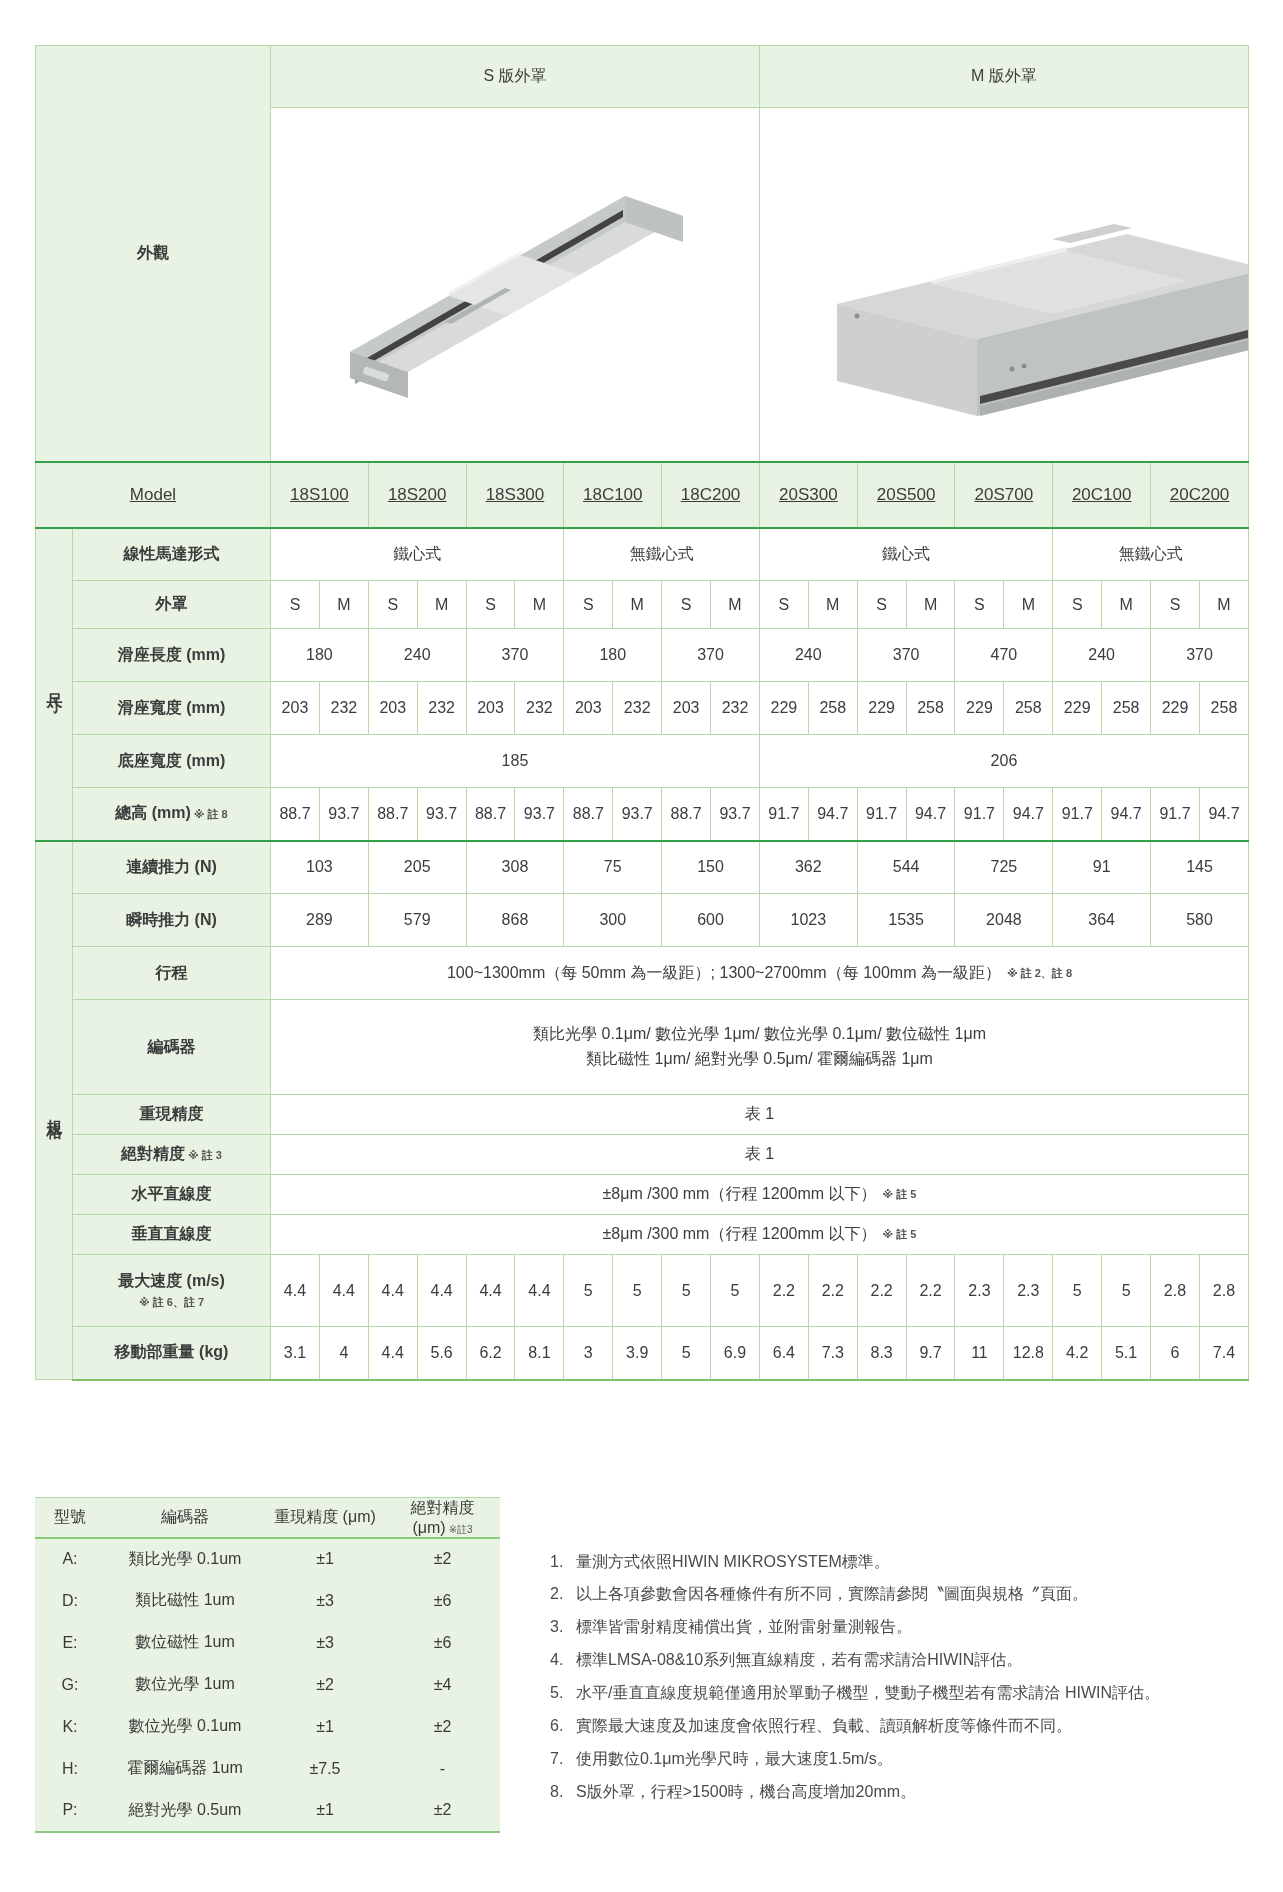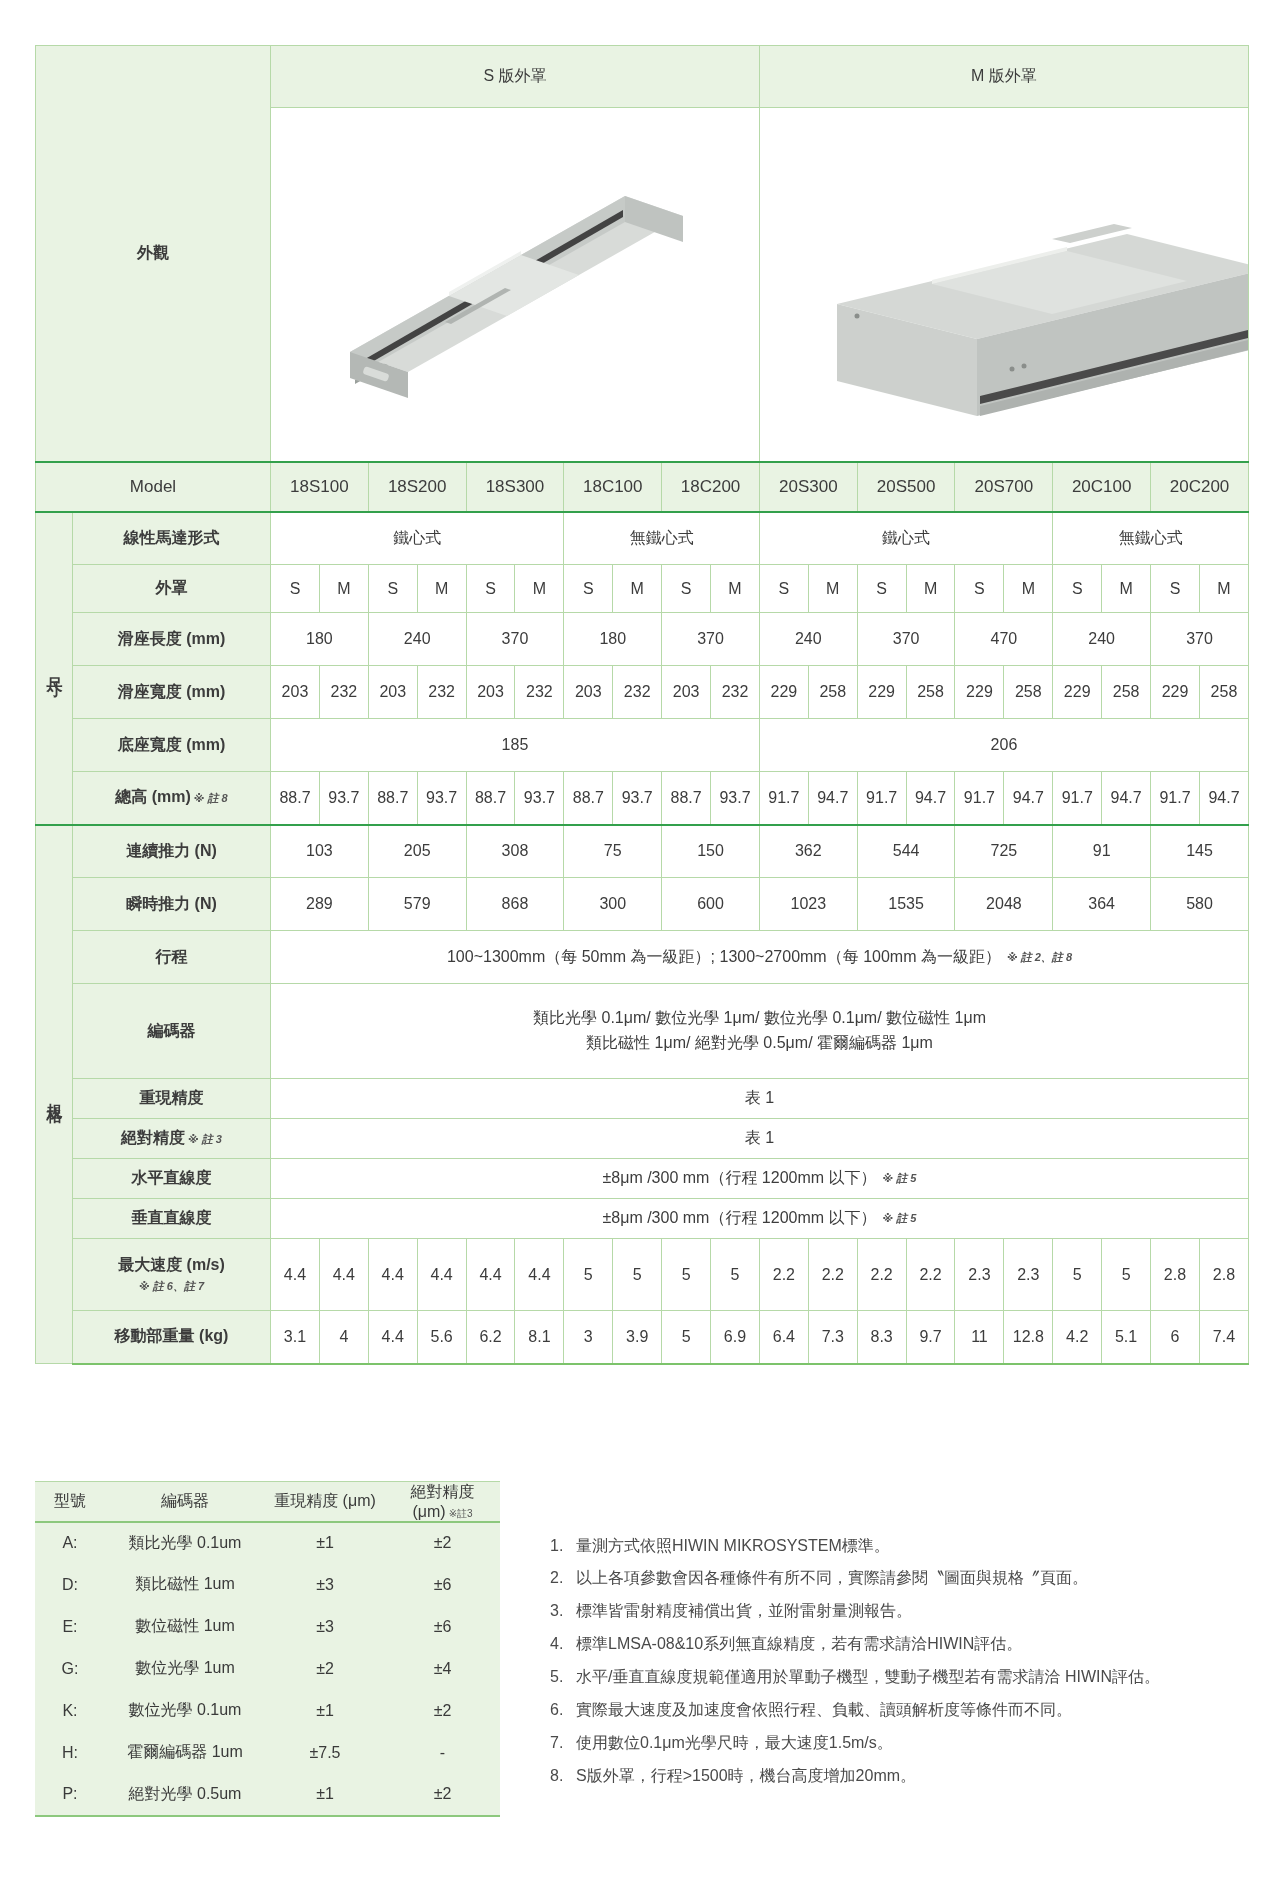--- a/index.html
+++ b/index.html
@@ -17,21 +17,21 @@
     width:1214px;margin:45px 0 0 35px;
   }
   table.spec td{
     border:1px solid #b6d9a8;
     text-align:center;vertical-align:middle;
     font-size:16px;color:#3c3c3c;
     padding:0 2px;overflow:hidden;
   }
   tr.h1{height:62px;}
   tr.h2{height:354px;}
-  tr.model-row{height:50px;}
+  tr.model-row{height:66px;text-decoration:underline;}
   tr.row-motor,tr.row-slider_len,tr.row-slider_w,tr.row-base_w,tr.row-height,
   tr.row-cont,tr.row-inst,tr.row-stroke,tr.row-weight{height:53px;}
   tr.row-cover{height:48px;}
   tr.row-encoder{height:95px;}
   tr.row-repeat,tr.row-abs,tr.row-hstr,tr.row-vstr{height:40px;}
   tr.row-speed{height:72px;}
 
   td.corner,td.cover-head,td.mlabel,td.mcell,td.section,td.rowlabel{
     background:#e9f3e3;
   }
@@ -39,21 +39,21 @@
   td.cover-head{font-size:19px;font-weight:500;color:#333;border-bottom:2px solid #8cc87d;}
   td.img{background:#fff;}
   td.famR{border-right:2px solid #8cc87d;}
   tr.model-row td{border-top:2px solid #33a04c;border-bottom:2px solid #33a04c;font-size:17px;}
   tr.sec-top td{border-top:2px solid #33a04c;}
   tr.last td{border-bottom:2px solid #7cc36b;margin-top:40px;}
   td.fam{border-right:2px solid #7cc36b;}
   td.section{font-size:18px;font-weight:bold;color:#2e2e2e;}
   td.section .vtxt{writing-mode:vertical-rl;text-orientation:upright;margin:0 auto;letter-spacing:4px;}
   td.rowlabel{font-size:17px;font-weight:bold;color:#2e2e2e;}
-  td.rowlabel small,.spec small{font-size:11px;font-weight:bold;color:#555;font-style:italic;}
+  td.rowlabel small,.spec small{font-size:11px;font-weight:bold;color:#555;}
   td.val{font-size:16px;}
   td.full-cell .line{line-height:1.55;}
   td.full-cell small{margin-left:6px;vertical-align:1px;}
   .lblnote{display:block;font-size:11px;color:#555;margin-top:3px;font-weight:bold;}
 
   
   .bottom{display:flex;align-items:flex-start;margin:116px 0 0 35px;}
   table.enc{
     border-collapse:collapse;table-layout:fixed;width:465px;
     background:#e9f3e3;

